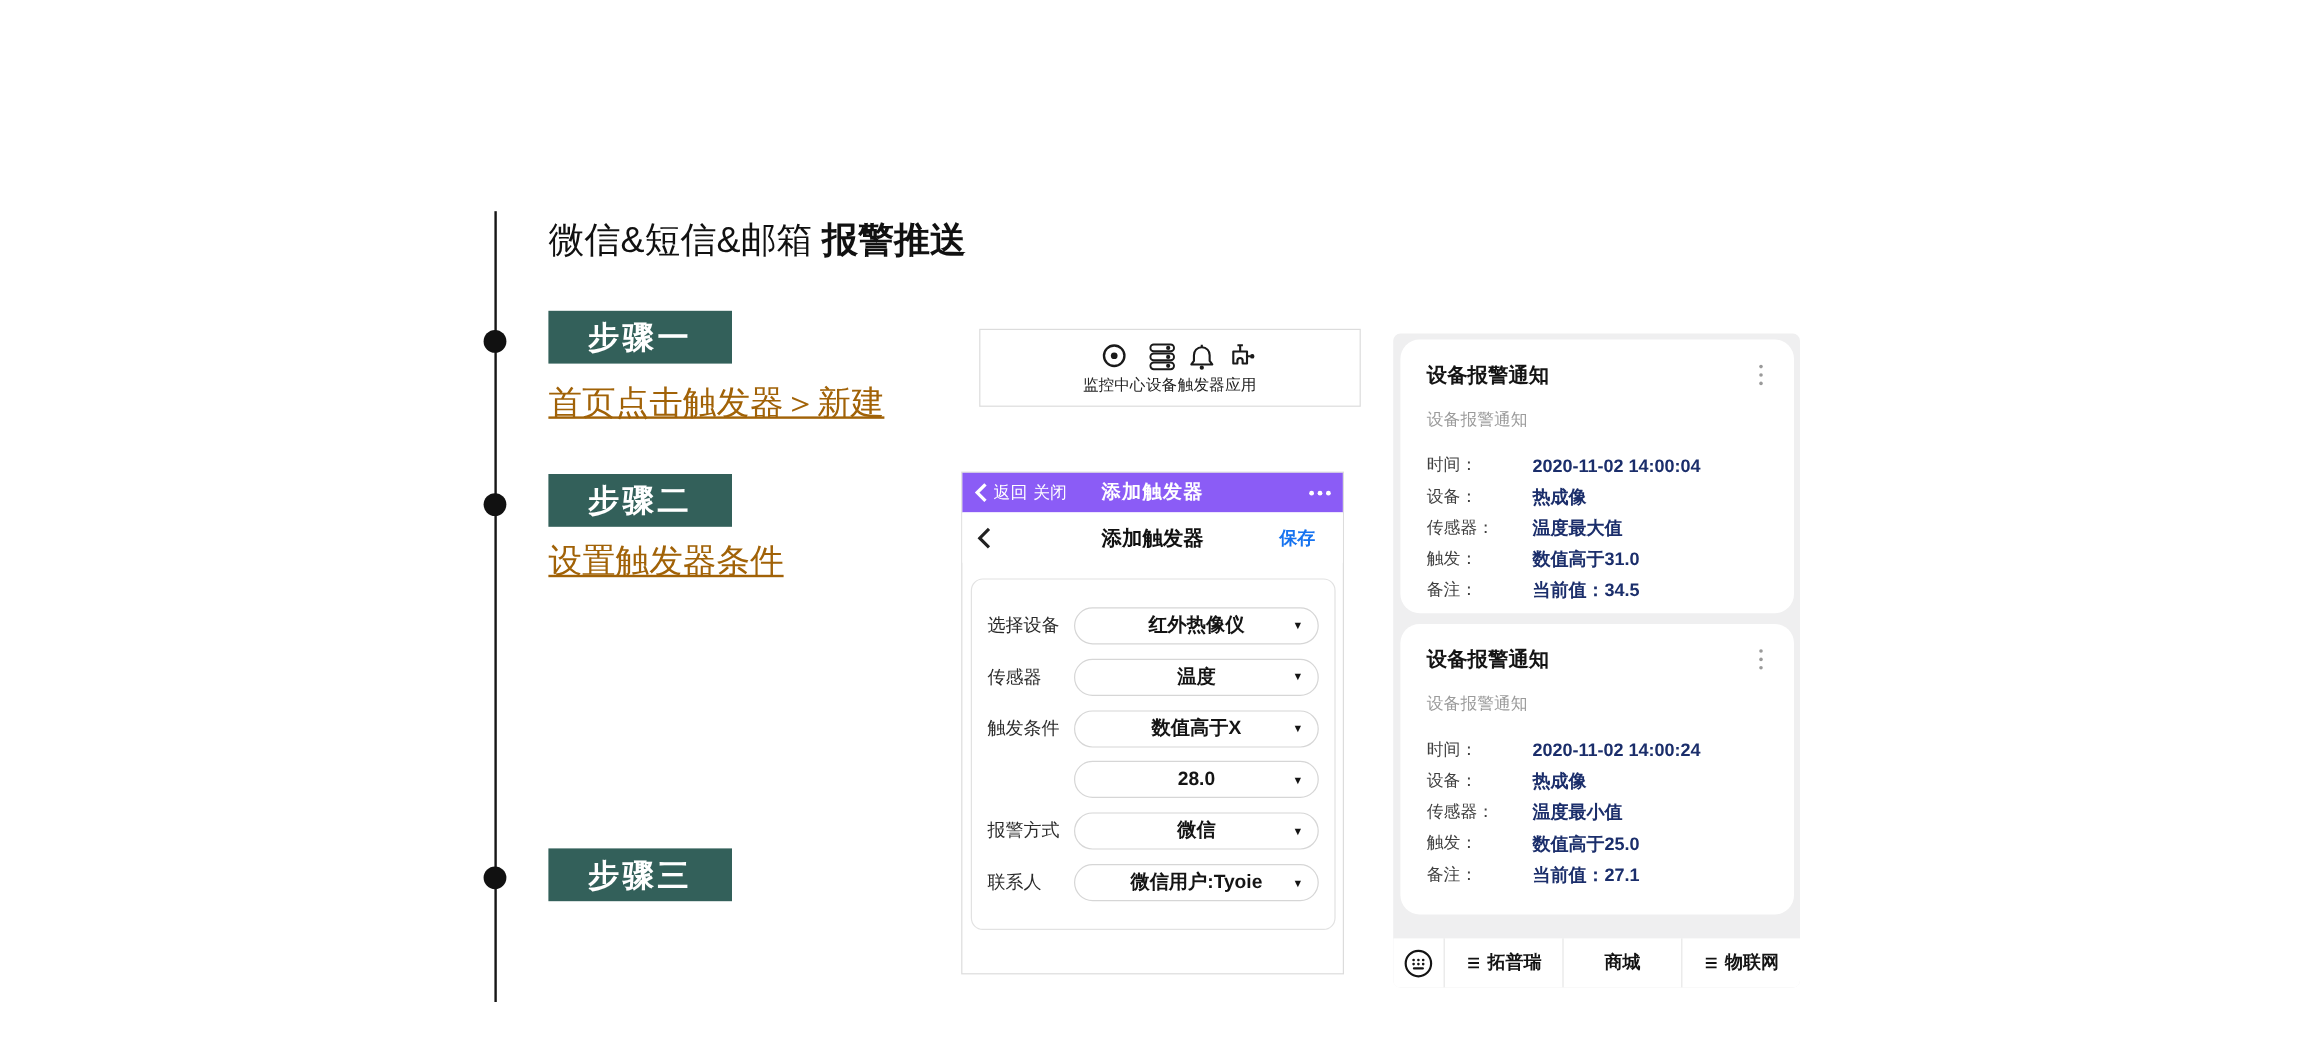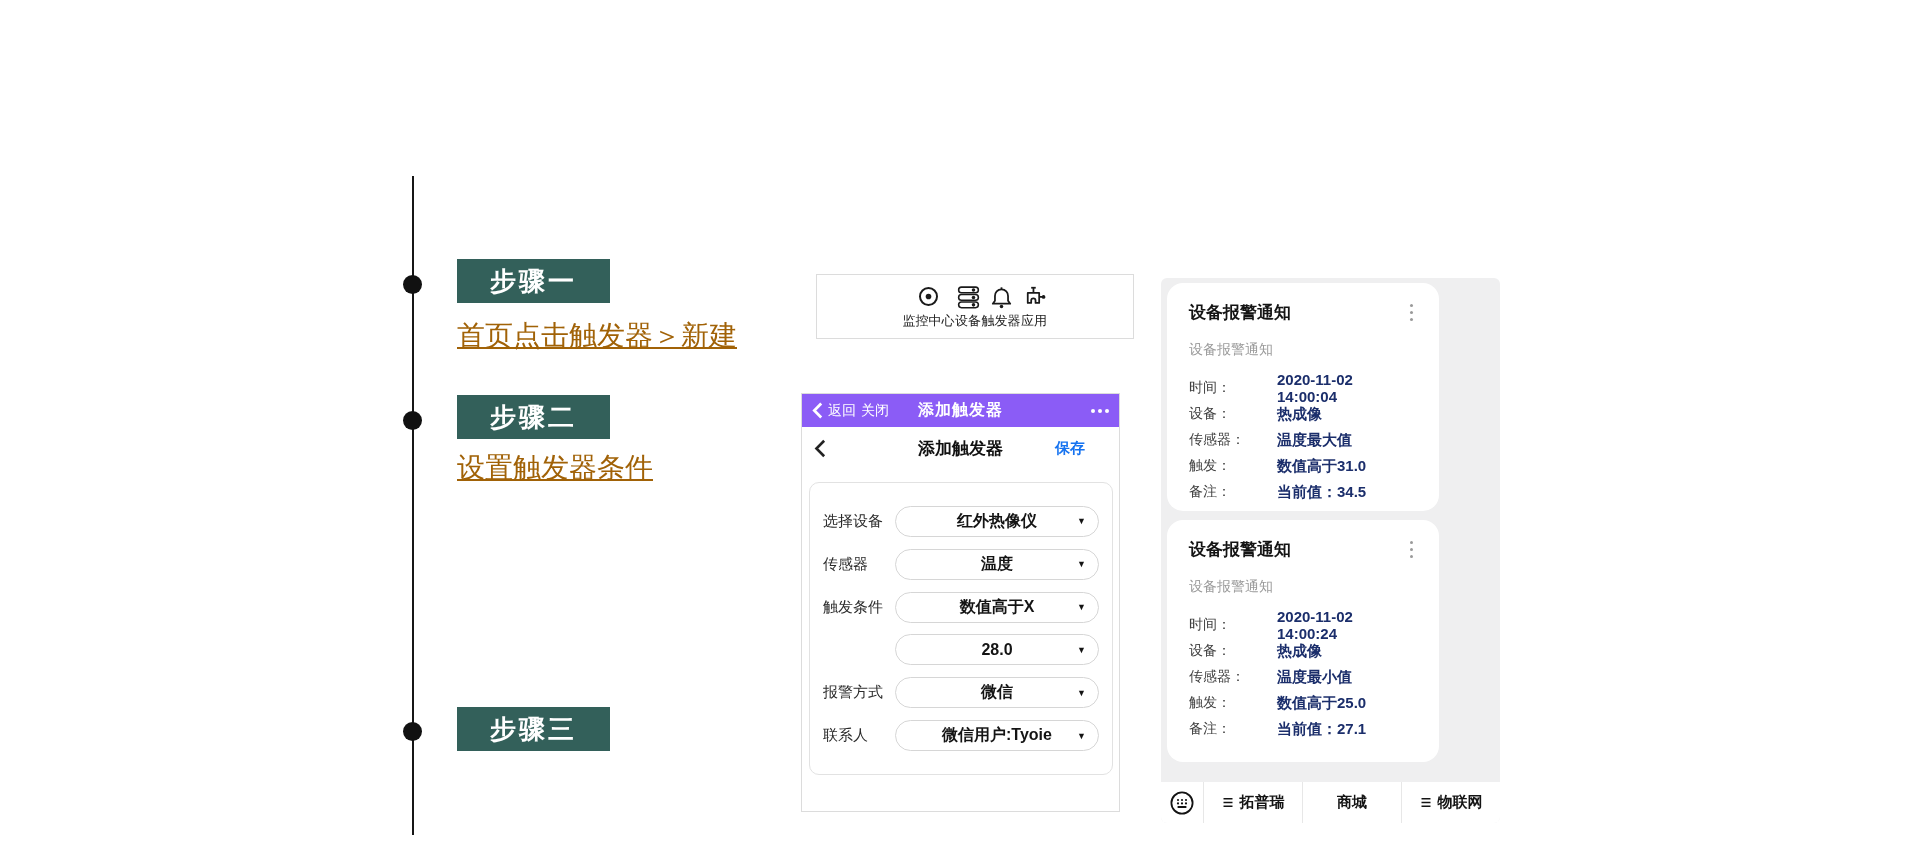--- a/index.html
+++ b/index.html
@@ -32,32 +32,32 @@
   
   .phone{position:absolute;left:801px;top:393px;width:319px;height:419px;border:1px solid #dcdcdc;background:#fff;}
   .pbar{height:33px;background:#8b5cf6;display:flex;align-items:center;padding:16px 10px;color:#fff;}
   .pbar-left{display:flex;align-items:center;gap:5px;font-size:14px;width:90px;}
   .pbar-title{flex:1;text-align:center;font-size:16px;font-weight:700;letter-spacing:1px;}
   .pbar-more{width:90px;display:flex;justify-content:flex-end;align-items:center;gap:3px;cursor:pointer;}
   .pbar-more i{width:4px;height:4px;border-radius:50%;background:#fff;}
   .pnav{height:42px;display:flex;align-items:center;padding:0 12px;background:#fff;}
   .pnav-left{width:52px;display:flex;align-items:center;cursor:pointer;}
   .pnav-title{flex:1;text-align:center;font-size:17px;font-weight:600;color:#111;}
-  .pnav-save{width:52px;text-align:left;font-size:15px;font-weight:600;color:var(--blue);cursor:pointer;}
+  .pnav-save{width:52px;text-align:center;font-size:15px;font-weight:600;color:var(--blue);cursor:pointer;}
   .form{position:absolute;left:7px;top:88px;width:304px;height:293px;border:1px solid #e2e2e2;border-radius:10px;
         padding:17px 13px;display:flex;flex-direction:column;justify-content:space-around;background:#fff;}
   .frow{display:flex;align-items:center;height:44px;}
   .flabel{width:72px;font-size:15px;color:#2b2b2b;}
   .pill{flex:1;height:31px;border:1px solid #d6d6d6;border-radius:16px;position:relative;display:flex;
         align-items:center;justify-content:center;font-size:16px;font-weight:700;color:#141414;background:#fff;cursor:pointer;}
   .caret{position:absolute;right:12px;font-size:9px;font-weight:400;color:#141414;}
 
   
   .npanel{position:absolute;left:1161px;top:278px;width:339px;height:545px;background:#efeff0;border-radius:6px;overflow:hidden;}
-  .card{position:absolute;left:6px;width:272px;background:#fff;border-radius:16px;padding:18px 22px;}
+  .card{position:absolute;left:6px;width:328px;background:#fff;border-radius:16px;padding:18px 22px;}
   .card-1{top:5px;height:228px;}
   .card-2{top:242px;height:242px;}
   .card-head{display:flex;justify-content:space-between;align-items:flex-start;}
   .card-title{font-size:17px;font-weight:700;color:#141414;}
   .vdots{display:flex;flex-direction:column;gap:4px;padding:3px 4px;cursor:pointer;}
   .vdots i{width:3px;height:3px;border-radius:50%;background:#9a9a9a;}
   .card-sub{margin-top:17px;font-size:14px;color:#9b9b9b;}
   .crows{margin-top:16px;}
   .crow{display:flex;align-items:center;height:26px;}
   .clabel{width:88px;font-size:14px;color:#404040;}
@@ -72,20 +72,23 @@
 <body>
 
 <div class="canvas">
 
 
   <div class="vline"></div>
   <div class="tdot" style="top:275px"></div>
   <div class="tdot" style="top:411px"></div>
   <div class="tdot" style="top:722px"></div>
 
+  <div class="sec-title">
+    <span>微信&amp;短信&amp;邮箱</span><b>报警推送</b>
+  </div>
 
   <div class="badge" style="top:259px">步骤一</div>
   <div class="desc" style="top:317px">首页点击触发器＞新建</div>
 
   <div class="badge" style="top:395px">步骤二</div>
   <div class="desc" style="top:449px">设置触发器条件</div>
 
   <div class="badge" style="top:707px">步骤三</div>
 
   <div class="toolbar">

